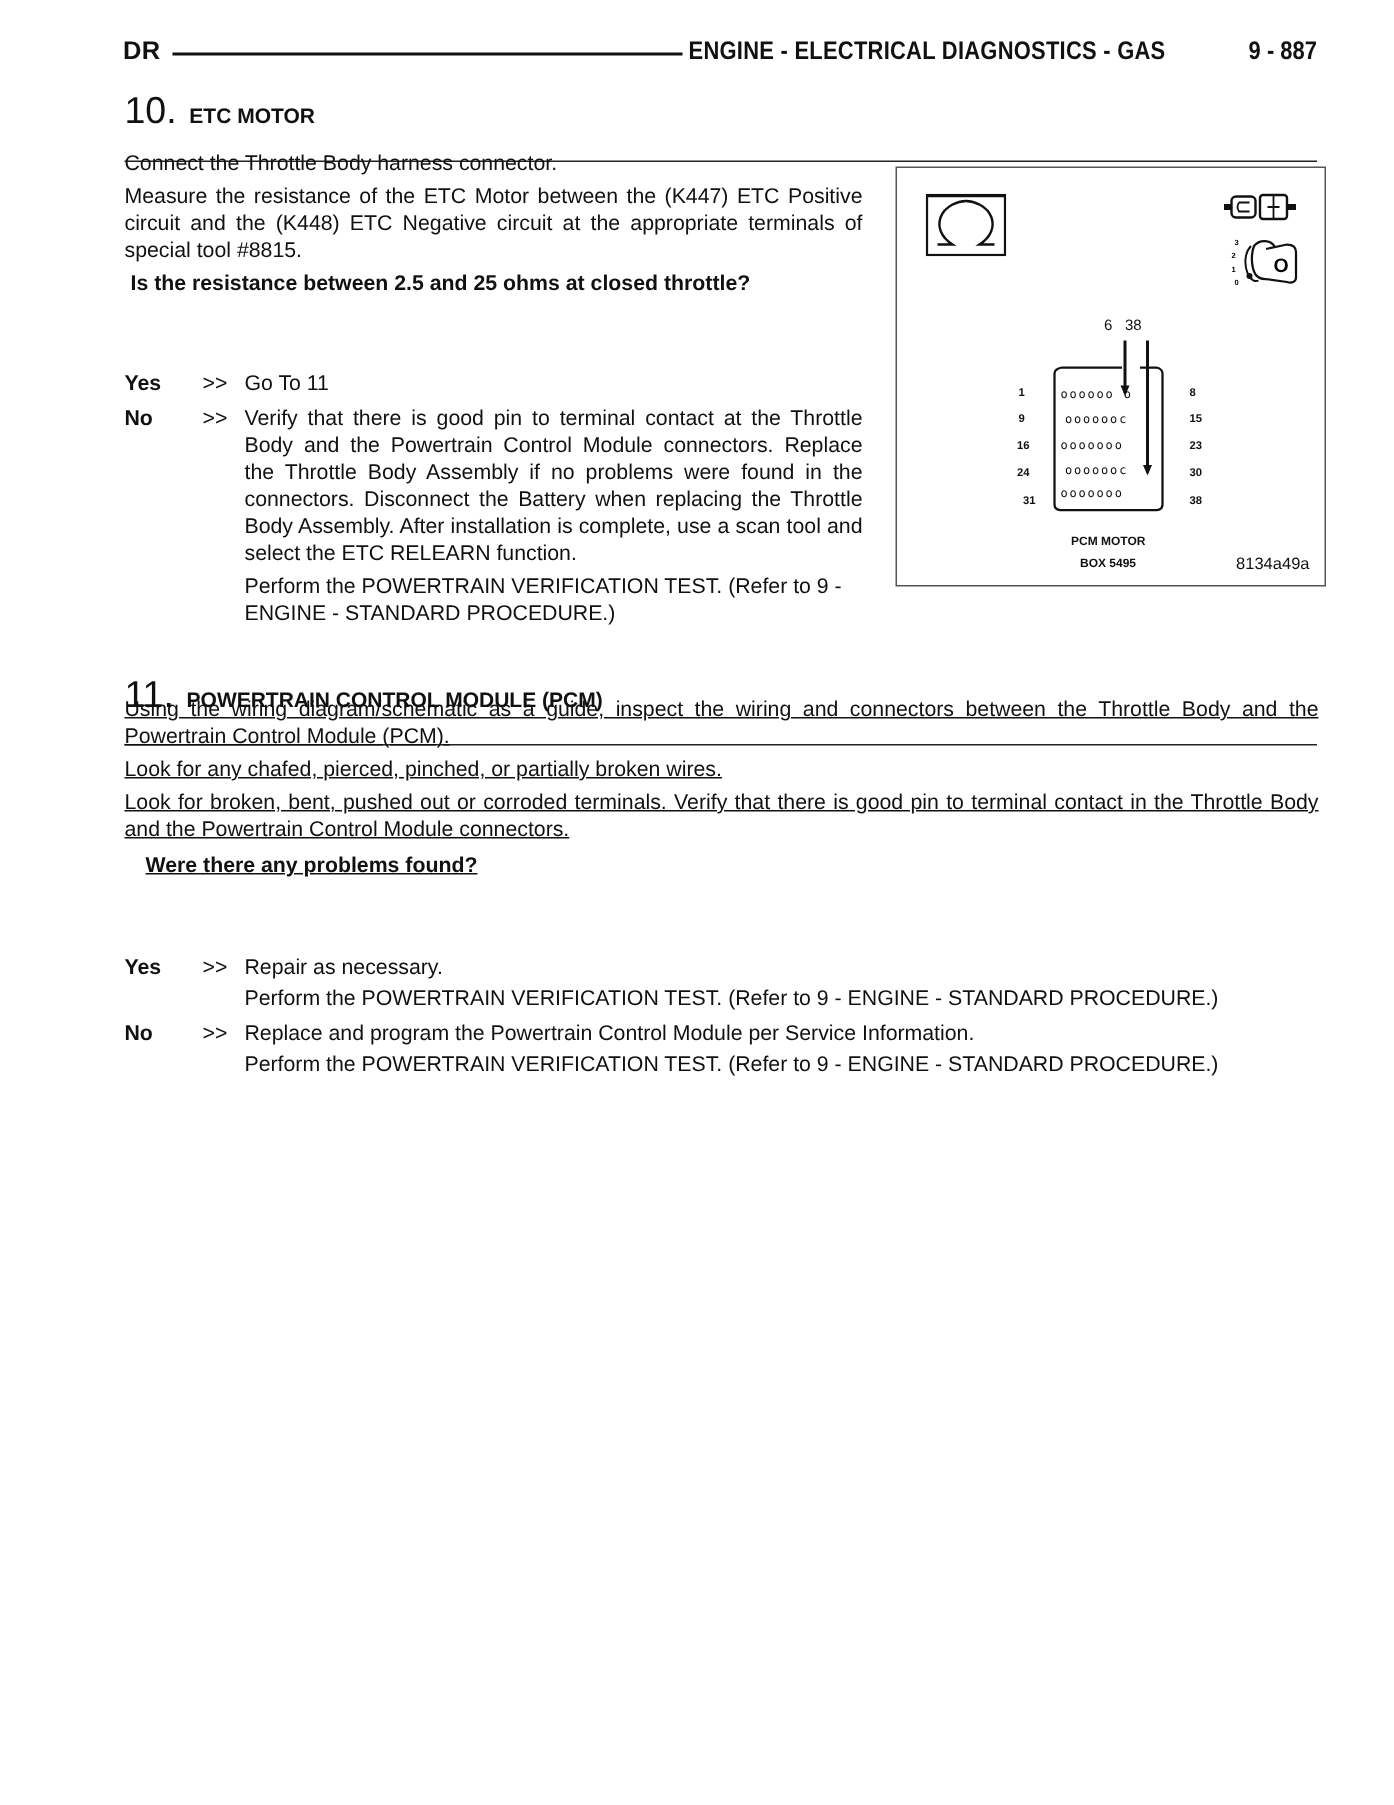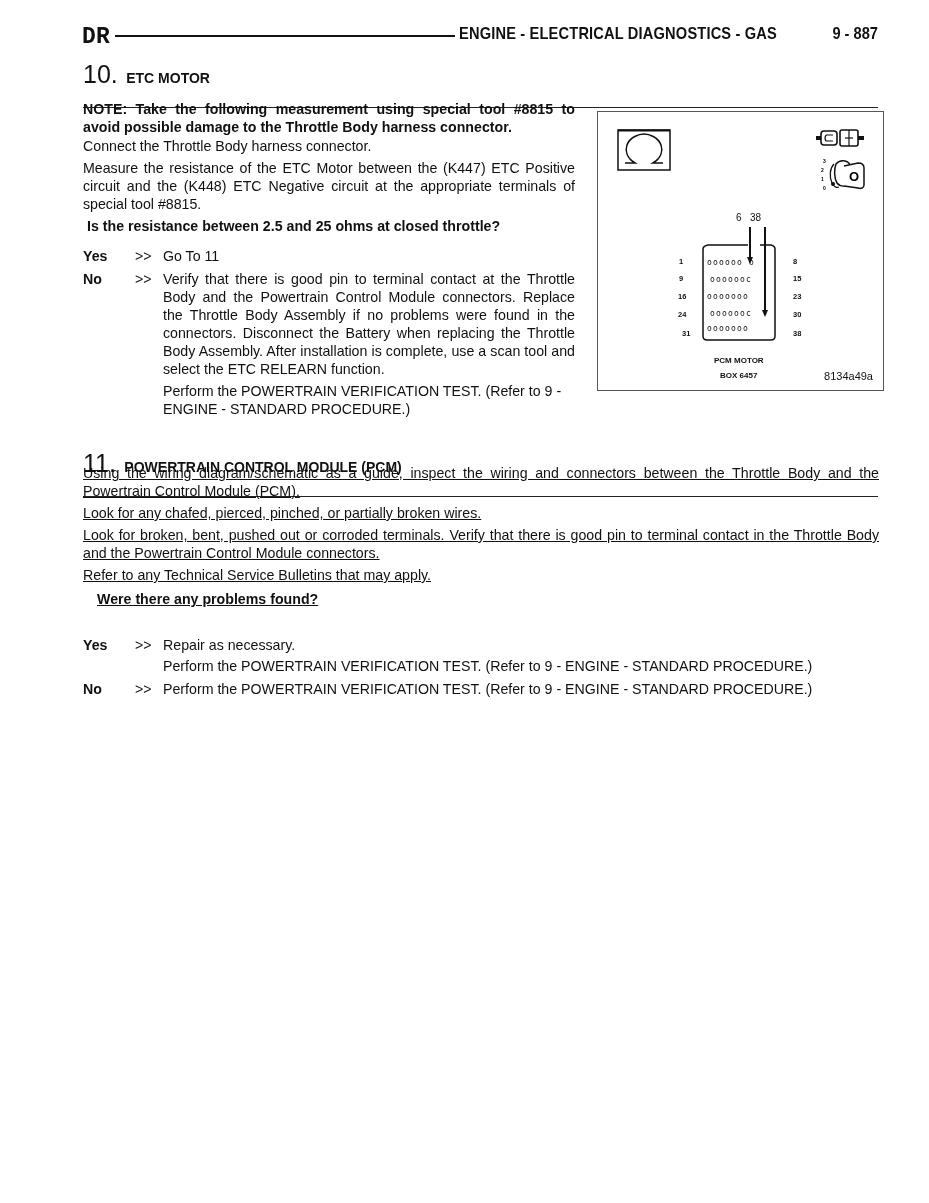--- a/index.html
+++ b/index.html
@@ -2,21 +2,21 @@
 <html><head>
 <meta charset="utf-8">
 <style>
   html, body { margin: 0; padding: 0; background: #ffffff; }
   body { width: 929px; height: 1203px; position: relative; overflow: hidden;
          font-family: "Liberation Sans", sans-serif; color: #111; }
   .abs { position: absolute; }
 
   
   .run-header { left: 82px; top: 24px; width: 796px; height: 22px; }
-  .rh-dr { position: absolute; left: 0; top: 0; font-weight: bold; font-size: 23px; letter-spacing: 0.3px; font-family: Liberation Mono, monospace; }
+  .rh-dr { position: absolute; left: 0; top: 0; font-weight: bold; font-size: 17px; letter-spacing: 0.3px; }
   .rh-rule { position: absolute; left: 33px; top: 11px; width: 340px; height: 2px; background: #111; }
   .rh-title { position: absolute; left: 377px; top: 0; font-weight: bold; font-size: 17px;
               transform: scaleX(0.86); transform-origin: left top; white-space: nowrap; letter-spacing: 0.2px; }
   .rh-page { position: absolute; right: 0; top: 0; font-weight: bold; font-size: 17px;
              transform: scaleX(0.86); transform-origin: right top; white-space: nowrap; }
 
   
   .sec-head { left: 83px; width: 795px; border-bottom: 1.5px solid #222; padding-bottom: 18px; white-space: nowrap; }
   .sec-num { font-size: 25px; vertical-align: baseline; }
   .sec-title { font-size: 14px; font-weight: bold; margin-left: 4px; vertical-align: baseline; }
@@ -48,21 +48,20 @@
   <span class="rh-title">ENGINE - ELECTRICAL DIAGNOSTICS - GAS</span>
   <span class="rh-page">9 - 887</span>
 </div>
 
 <div class="abs sec-head" style="top:60px;">
   <span class="sec-num">10.</span>
   <span class="sec-title">ETC MOTOR</span>
 </div>
 
 <div class="abs txt" style="left:83px; top:100px; width:492px;">
-  <p class="para bold just" style="margin-bottom:1px;">NOTE: Take the following measurement using special tool #8815 to avoid possible damage to the Throttle Body harness connector.</p>
   <p class="para">Connect the Throttle Body harness connector.</p>
   <p class="para just">Measure the resistance of the ETC Motor between the (K447) ETC Positive circuit and the (K448) ETC Negative circuit at the appropriate terminals of special tool #8815.</p>
   <p class="para bold" style="margin:4px 0 6px 4px;">Is the resistance between 2.5 and 25 ohms at closed throttle?</p>
 </div>
 
 <div class="abs qa" style="left:83px; top:247px; width:492px;">
   <div style="position:relative; margin-bottom:5px;">
     <span class="qa-label">Yes</span>
     <span class="qa-arrow">&gt;&gt;</span>
     <div class="qa-body">Go To 11</div>
@@ -136,42 +135,42 @@
   <span class="pin-num" style="left:80px; top:198px;">24</span>
   <span class="pin-num" style="left:84px; top:217px;">31</span>
 
   <span class="pin-num" style="left:195px; top:145px;">8</span>
   <span class="pin-num" style="left:195px; top:162px;">15</span>
   <span class="pin-num" style="left:195px; top:180px;">23</span>
   <span class="pin-num" style="left:195px; top:198px;">30</span>
   <span class="pin-num" style="left:195px; top:217px;">38</span>
 
   <span class="dg-label" style="left:116px; top:244px;">PCM MOTOR</span>
-  <span class="dg-label" style="left:122px; top:259px;">BOX 6457</span>
+  <span class="dg-label" style="left:122px; top:259px;">BOX 5495</span>
   <span class="dg-code">8134a49a</span>
 </div>
 
 <div class="abs sec-head" style="top:449px;">
   <span class="sec-num">11.</span>
   <span class="sec-title">POWERTRAIN CONTROL MODULE (PCM)</span>
 </div>
 
 <div class="abs txt" style="left:83px; top:464px; width:796px;text-decoration:underline;">
   <p class="para just">Using the wiring diagram/schematic as a guide, inspect the wiring and connectors between the Throttle Body and the Powertrain Control Module (PCM).</p>
   <p class="para">Look for any chafed, pierced, pinched, or partially broken wires.</p>
   <p class="para just">Look for broken, bent, pushed out or corroded terminals. Verify that there is good pin to terminal contact in the Throttle Body and the Powertrain Control Module connectors.</p>
-  <p class="para">Refer to any Technical Service Bulletins that may apply.</p>
   <p class="para bold" style="margin:6px 0 6px 14px;">Were there any problems found?</p>
 </div>
 
 <div class="abs qa" style="left:83px; top:636px; width:796px;">
   <div style="position:relative; margin-bottom:5px;">
     <span class="qa-label">Yes</span>
     <span class="qa-arrow">&gt;&gt;</span>
     <div class="qa-body" style="margin-bottom:3px;">Repair as necessary.</div>
     <div class="qa-body">Perform the POWERTRAIN VERIFICATION TEST. (Refer to 9 - ENGINE - STANDARD PROCEDURE.)</div>
   </div>
   <div style="position:relative;">
     <span class="qa-label">No</span>
     <span class="qa-arrow">&gt;&gt;</span>
+    <div class="qa-body" style="margin-bottom:3px;">Replace and program the Powertrain Control Module per Service Information.</div>
     <div class="qa-body">Perform the POWERTRAIN VERIFICATION TEST. (Refer to 9 - ENGINE - STANDARD PROCEDURE.)</div>
   </div>
 </div>
 
 </body></html>

